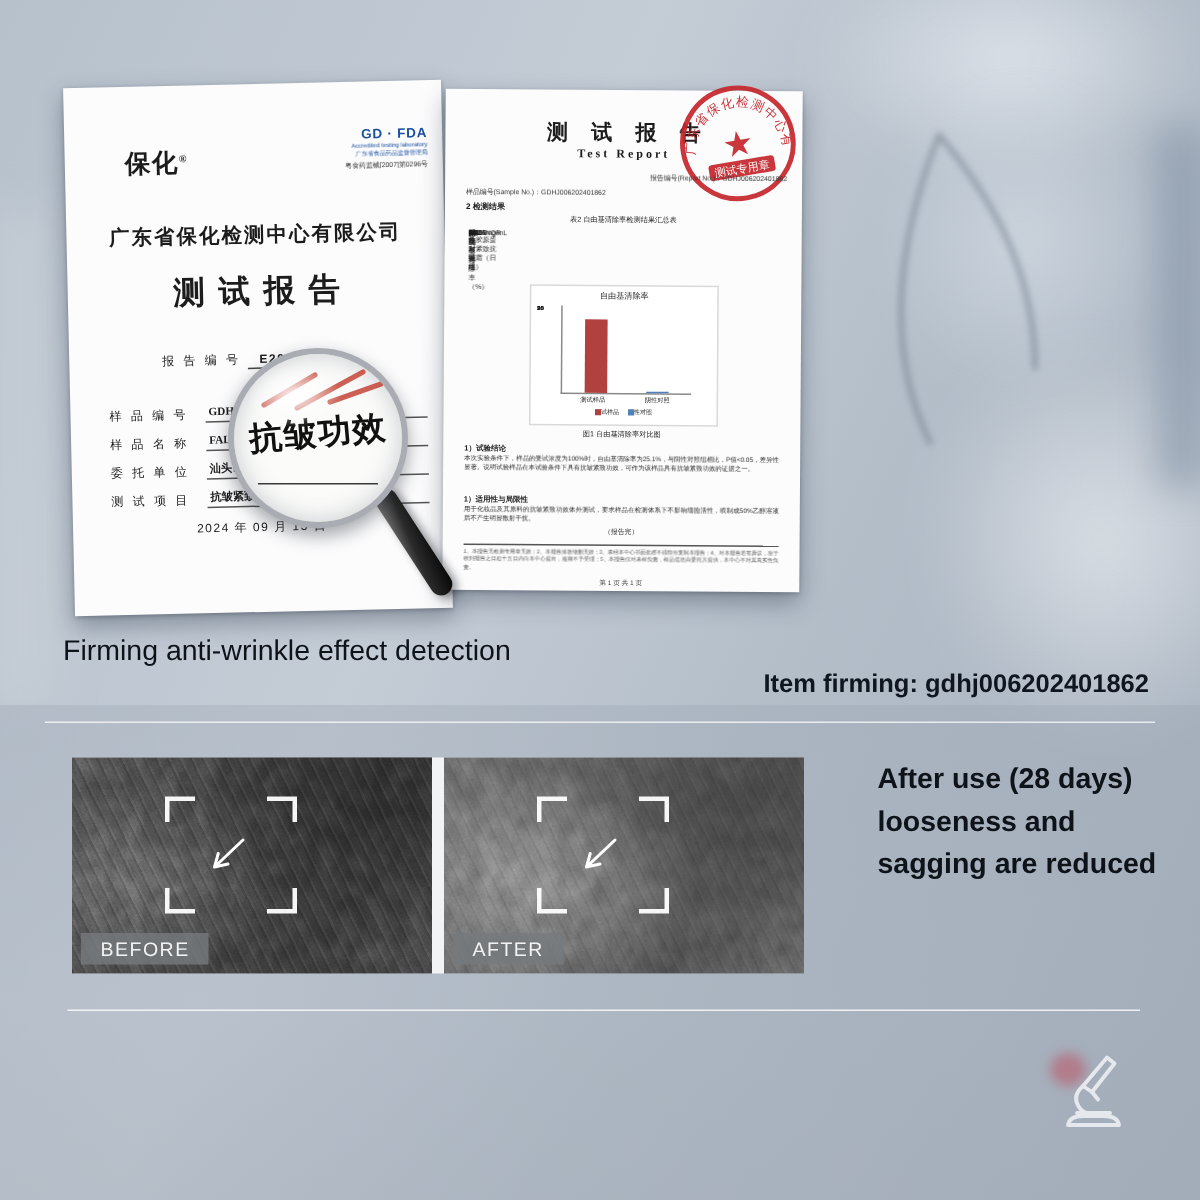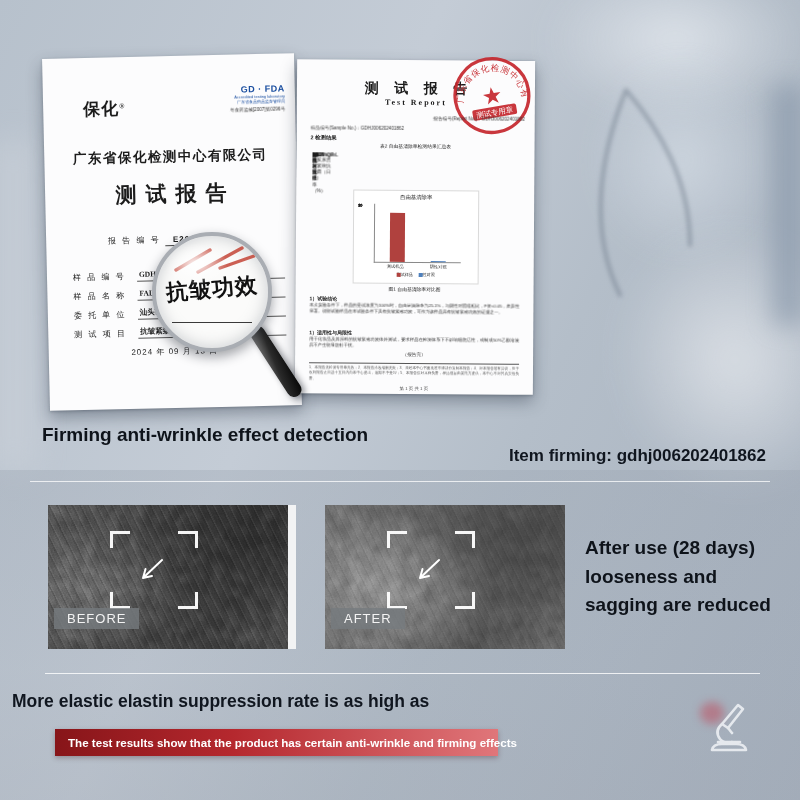--- a/index.html
+++ b/index.html
@@ -85,49 +85,49 @@
   .ch-legend span{position:static;display:flex;align-items:center;gap:1.5px;}
   .lg-sq{width:4px;height:4px;display:inline-block;}
   .rc-caption{left:0;top:226px;width:100%;text-align:center;font-size:4.8px;}
   .rc-h{font-size:5px;font-weight:bold;}
   .rc-p{left:14px;right:14px;font-size:4.3px;line-height:1.5;text-align:justify;color:#2a2a2a;filter:blur(.18px);}
   .rc-end{left:0;top:292px;width:100%;text-align:center;font-size:4.6px;color:#333;}
   .rc-rule{left:14px;right:14px;top:303px;border-top:.8px solid #555;}
   .rc-note{left:14px;right:14px;top:306px;font-size:3.6px;line-height:1.5;color:#555;text-align:justify;filter:blur(.2px);}
   .rc-pagefoot{left:0;bottom:3px;width:100%;text-align:center;font-size:4.4px;color:#444;}
   
-  .headline{position:absolute;left:42px;top:424px;font-size:19px;font-weight:700;color:#0e131a;}
+  .headline{position:absolute;left:42px;top:424px;font-size:19px;font-weight:400;color:#0e131a;}
   .itemno{position:absolute;right:34px;top:446px;font-size:17px;font-weight:700;color:#10161f;}
   .hr1{position:absolute;left:30px;top:481px;width:740px;height:1px;background:rgba(255,255,255,.75);}
   .hr2{position:absolute;left:45px;top:673px;width:715px;height:1px;background:rgba(255,255,255,.8);}
   
   .photo{position:absolute;top:505px;width:240px;height:144px;overflow:hidden;}
   #photo-before{left:48px;background:
       radial-gradient(150px 100px at 12% 58%,#c2c2c2,rgba(0,0,0,0) 70%),
       radial-gradient(170px 120px at 82% 18%,#565656,rgba(0,0,0,0) 75%),
       linear-gradient(115deg,#9a9a9a,#7c7c7c 45%,#6d6d6d 75%,#888);}
   #photo-after{left:296px;background:
       radial-gradient(160px 110px at 22% 58%,#d6d6d6,rgba(0,0,0,0) 72%),
       radial-gradient(170px 120px at 84% 20%,#6b6b6b,rgba(0,0,0,0) 75%),
-      linear-gradient(115deg,#a8a8a8,#8e8e8e 45%,#7e7e7e 75%,#969696); margin-left: 29px;}
+      linear-gradient(115deg,#a8a8a8,#8e8e8e 45%,#7e7e7e 75%,#969696);}
   .photo-gap{position:absolute;left:288px;top:505px;width:8px;height:144px;background:#f2f3f4;}
   .streaks{position:absolute;inset:0;background:repeating-linear-gradient(64deg,
       rgba(15,15,15,.13) 0 1.5px, rgba(255,255,255,.05) 1.5px 3px, rgba(0,0,0,0) 3px 7px);}
   #photo-after .streaks{opacity:.45;}
   .noise{position:absolute;left:0;top:0;filter:blur(.4px);}
   .frame{position:absolute;left:62px;top:26px;width:88px;height:78px;}
   .frame i{position:absolute;width:17px;height:14px;border:0 solid rgba(255,255,255,.95);}
   .frame .tl{left:0;top:0;border-left-width:3px;border-top-width:3px;}
   .frame .tr{right:0;top:0;border-right-width:3px;border-top-width:3px;}
   .frame .bl{left:0;bottom:0;border-left-width:3px;border-bottom-width:3px;}
   .frame .br{right:0;bottom:0;border-right-width:3px;border-bottom-width:3px;}
   .arrow{position:absolute;left:88px;top:52px;}
-  .pa-label{position:absolute;left:6px;bottom:20px;background:rgba(118,122,126,.8);color:#f3f3f3;
+  .pa-label{position:absolute;left:6px;bottom:6px;background:rgba(118,122,126,.8);color:#f3f3f3;
       font-size:13px;letter-spacing:1px;padding:3px 13px;}
-  .afternote{position:absolute;left:585px;top:534px;width:208px;font-size:19px;font-weight:700;
+  .afternote{position:absolute;left:585px;top:506px;width:208px;font-size:19px;font-weight:700;
       line-height:1.5;color:#0e131a;}
   
   .claim-text{position:absolute;left:12px;top:691px;font-size:17.5px;font-weight:700;color:#10161f;}
   .claim-num{position:absolute;left:552px;top:668px;color:#cf3640;
       font-family:"DejaVu Serif","Liberation Serif",serif;font-style:italic;}
   .claim-val{font-size:50px;letter-spacing:1px;}
   .claim-unit{font-size:27px;}
   .banner{position:absolute;left:55px;top:729px;width:443px;height:27px;display:flex;align-items:center;
       background:linear-gradient(90deg,#871519,#b5282e 40%,#e0767a);box-shadow:0 2px 5px rgba(60,20,25,.3);}
   .banner span{color:#fff;font-size:11.6px;font-weight:700;padding-left:13px;white-space:nowrap;}
@@ -345,24 +345,20 @@
       </div>
     <svg class="arrow" width="30" height="26">
       <path d="M26 3 L7 21 M7 21 L9.5 12 M7 21 L16 19" stroke="#fff" stroke-width="2" fill="none" stroke-linecap="round"></path>
     </svg>
     <div class="pa-label">AFTER</div>
   </div>
 
   <div class="afternote">After use (28 days) looseness and sagging are reduced</div>
   <div class="hr2"></div>
 
-  <div class="claim-text">More elastic elastin suppression rate is as high as</div>
-  <div class="banner">
-    <span>The test results show that the product has certain anti-wrinkle and firming effects</span>
-  </div>
 
   <div class="micro-blob"></div>
   <svg class="micro" width="62" height="58" viewBox="0 0 62 58">
     <g stroke="#eef1f5" stroke-width="2.6" fill="none" stroke-linecap="round" stroke-linejoin="round">
       <path d="M24 26 L40 7 L45 11 L30 30 Z"></path>
       <path d="M30 30 l4 5"></path>
       <path d="M24 26 q-8 7 -2 15 q4 5 12 3"></path>
       <path d="M20 44 h22"></path>
       <path d="M14 52 q1 -6 10 -6 h14 q9 0 10 6 z"></path>
     </g>

